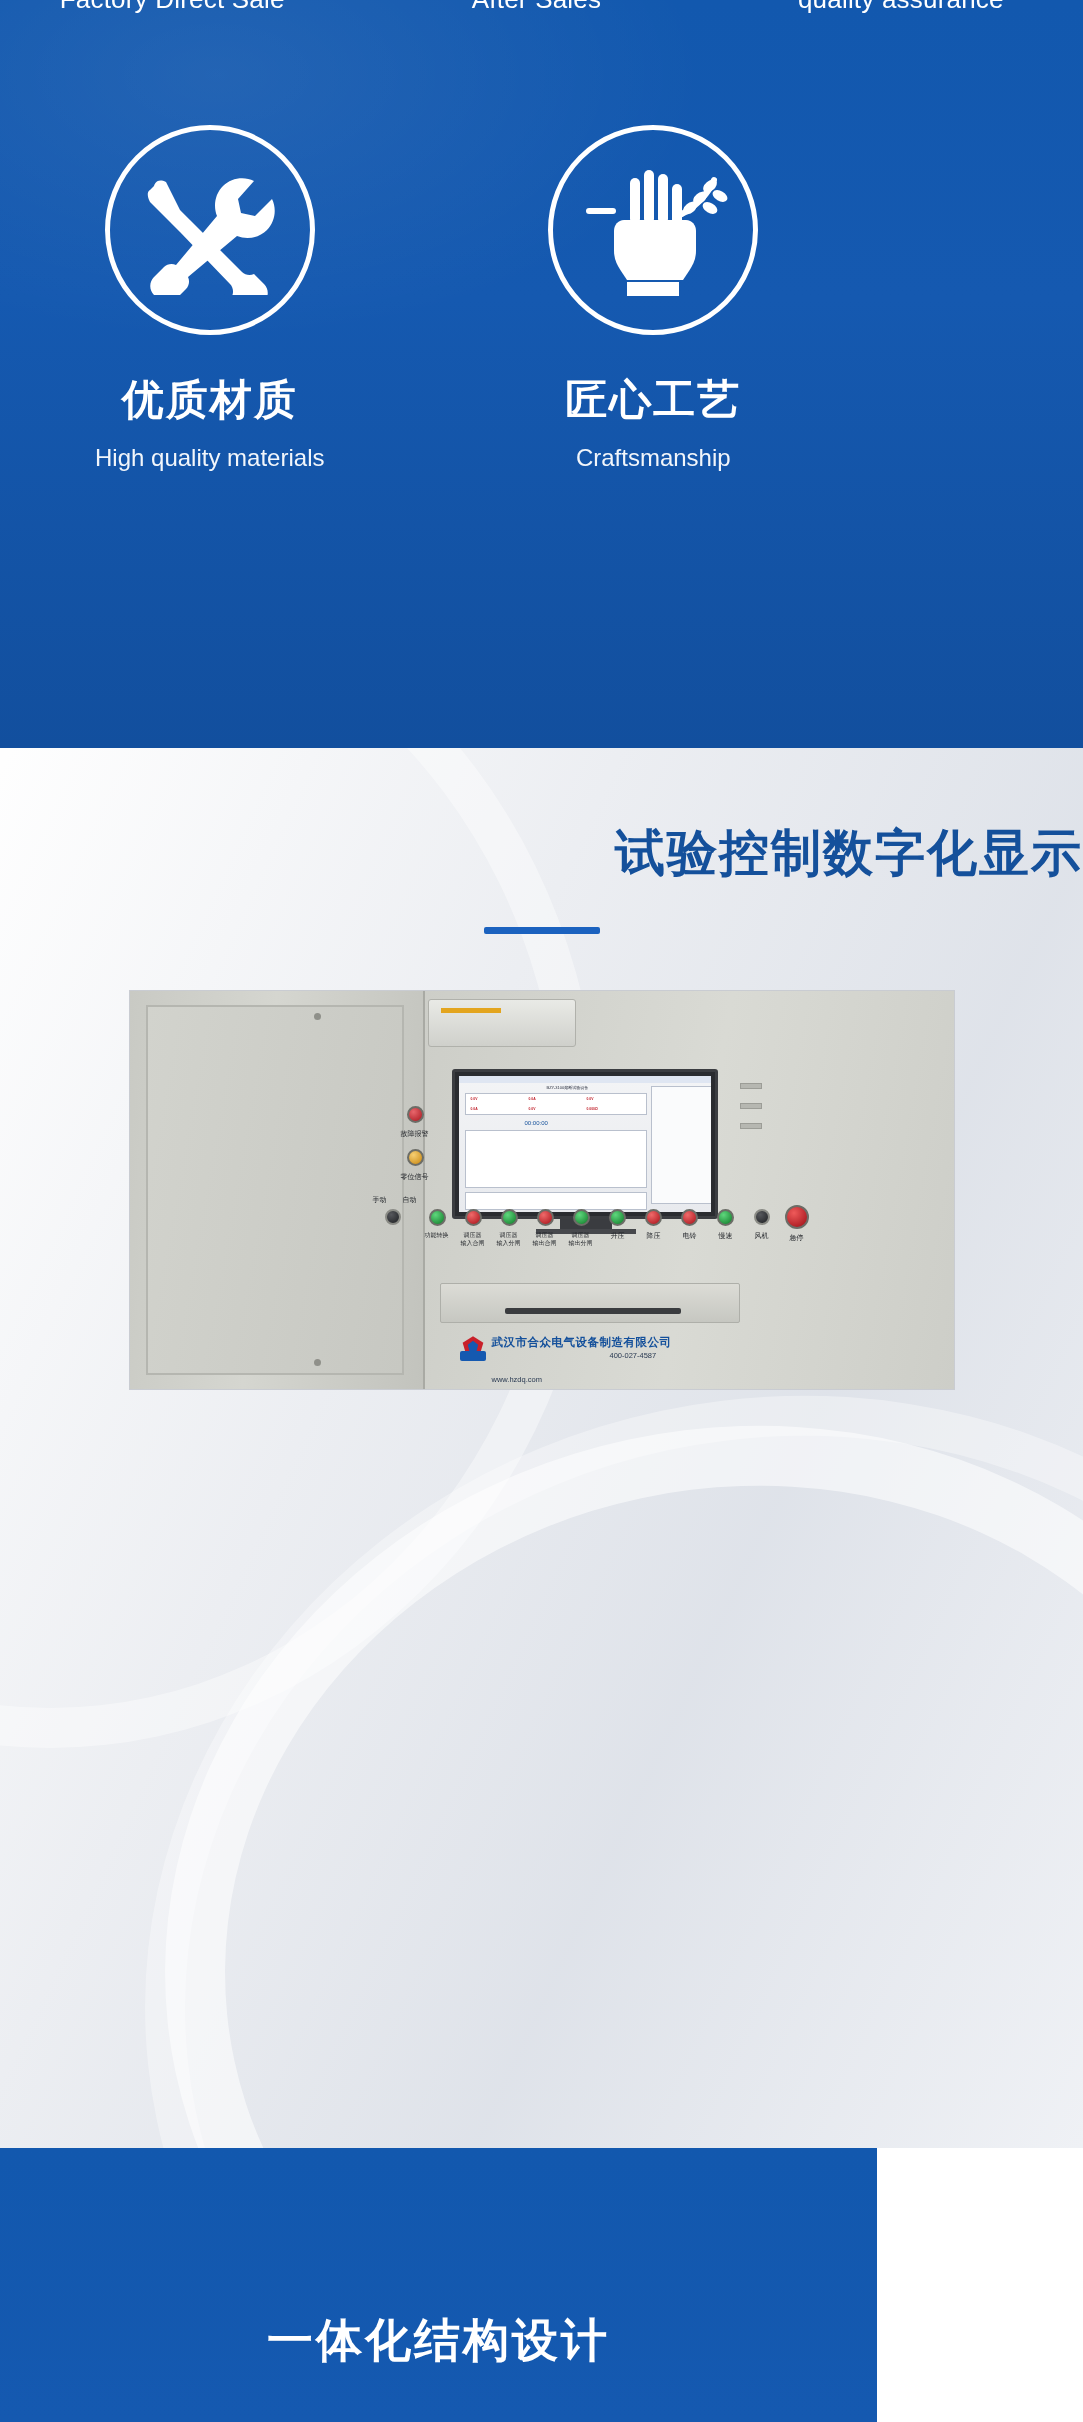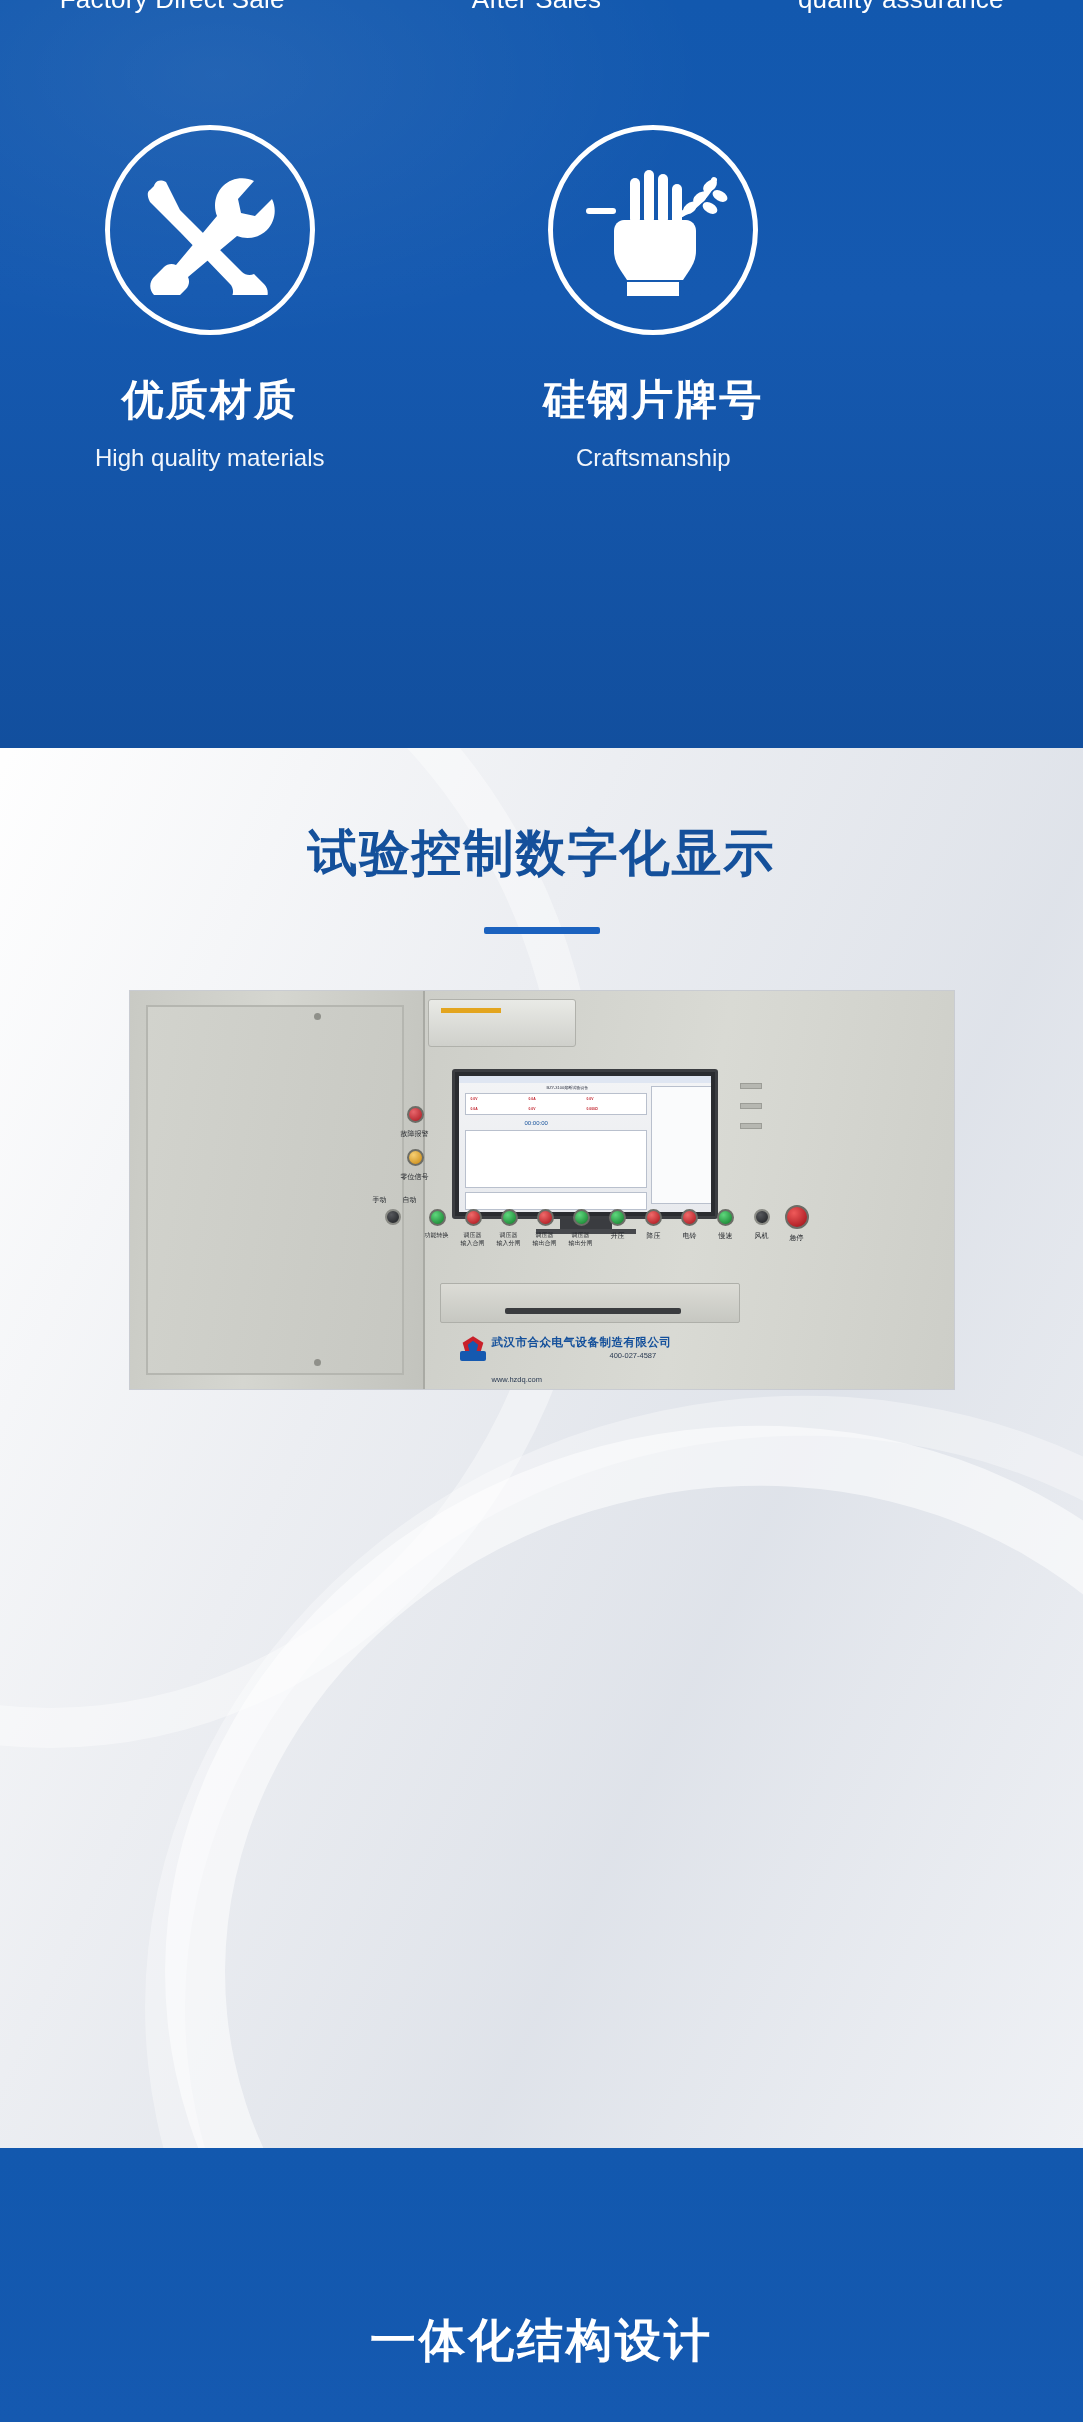--- a/index.html
+++ b/index.html
@@ -125,21 +125,21 @@
     left: -500px;
     top: -200px;
     width: 1100px;
     height: 1200px;
     border-radius: 50%;
     border: 40px solid rgba(255,255,255,0.4);
   }
 
   .sec-title {
     position: relative;
-    text-align: center;
+    text-align: right;
     padding-top: 72px;
     font-size: 50px;
     font-weight: bold;
     color: #14509b;
     letter-spacing: 2px;
   }
   .title-rule {
     position: relative;
     margin: 40px auto 0;
     width: 116px;
@@ -237,21 +237,21 @@
   .brand-cn { position:absolute; left:32px; top:0; font-size:11.5px; font-weight:bold; color:#14509b; letter-spacing:.5px;}
   .brand-url { position:absolute; left:32px; top:24px; font-size:7.5px; color:#2a3a52;margin-top:16px;}
   .brand-tel { position:absolute; left:150px; top:16px; font-size:7.5px; color:#2a3a52;}
   .brand-badge { position:absolute; left:0; top:16px; width:26px;height:10px;background:#1559b0;border-radius:2px;}
   .side-slots { position:absolute; left:610px; top:92px; }
   .side-slots div { width:22px; height:6px; background:#b6b7b1; border:1px solid #9c9d97; margin-bottom:14px;}
 
   
   .bottom-band {
     position: relative;
-    width: 1083px;
+    width: 877px;
     height: 274px;
     background: #1559b0;
     overflow: hidden;
   }
   .bottom-band::before{
     content:"";
     position:absolute; inset:0;
     background: linear-gradient(180deg,#1258ae,#1559b0);
   }
   .bottom-title {
@@ -315,21 +315,21 @@
               <path d="M104 54 c14 -8 26 -20 32 -34" stroke="#ffffff" stroke-width="6" fill="none" stroke-linecap="round"></path>
               <ellipse cx="132" cy="26" rx="8" ry="5" transform="rotate(-40 132 26)"></ellipse>
               <ellipse cx="122" cy="38" rx="8" ry="5" transform="rotate(-40 122 38)"></ellipse>
               <ellipse cx="112" cy="48" rx="8" ry="5" transform="rotate(-40 112 48)"></ellipse>
               <ellipse cx="142" cy="36" rx="8" ry="5" transform="rotate(30 142 36)"></ellipse>
               <ellipse cx="132" cy="48" rx="8" ry="5" transform="rotate(30 132 48)"></ellipse>
             </g>
           </svg>
         </span>
       </div>
-      <div class="cn-title">硅钢片牌号</div>
+      <div class="cn-title">匠心工艺</div>
       <div class="en-title">Craftsmanship</div>
     </div>
 
 
   </div>
 </div>
 
 <div class="grey-sec">
   <div class="swoosh3"></div>
   <div class="swoosh2"></div>

